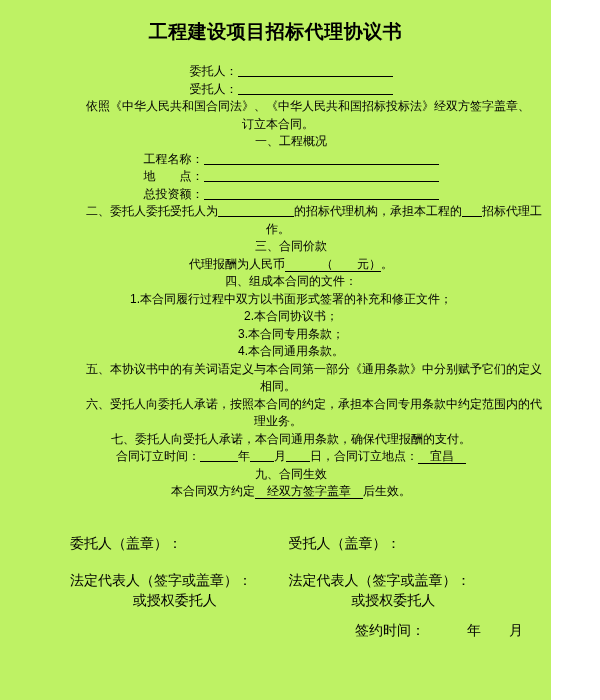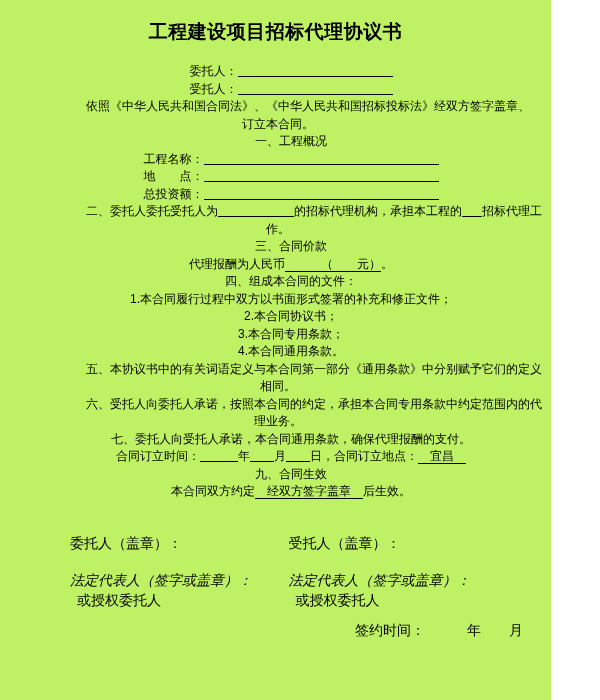--- a/index.html
+++ b/index.html
@@ -38,23 +38,23 @@
   }
   .sig-block {
     margin-top: 34px;
     padding: 0 60px;
     font-family: "DejaVu Serif", "Liberation Serif", serif;
     font-size: 14px;
   }
   .sig-row { display: flex; line-height: 16px; }
   .sig-cell { display: block; width: 215px; margin-left: 10px; white-space: nowrap; }
   .sig-cell + .sig-cell { margin-left: 16px; }
-  .sig-row.row2 { margin-top: 21px; font-style: italic; }
+  .sig-row.row2 { margin-top: 21px; }
   .sig-row.row3 { margin-top: 4px; }
-  .sig-cell.auth { padding-left: 7px; }
+  .sig-cell.auth { padding-left: 7px; text-align: center; }
   .sig-time { margin-top: 14px; margin-left: 295px; white-space: pre; line-height: 16px; text-align: right; }
 </style>
 </head>
 <body>
 
 <div class="page">
   <div class="title">工程建设项目招标代理协议书</div>
   <div class="doc-body">
       <div class="line indent"><span>委托人：</span><span class="blank" style="width: 155px;"></span></div>
       <div class="line indent"><span>受托人：</span><span class="blank" style="width: 155px;"></span></div>

